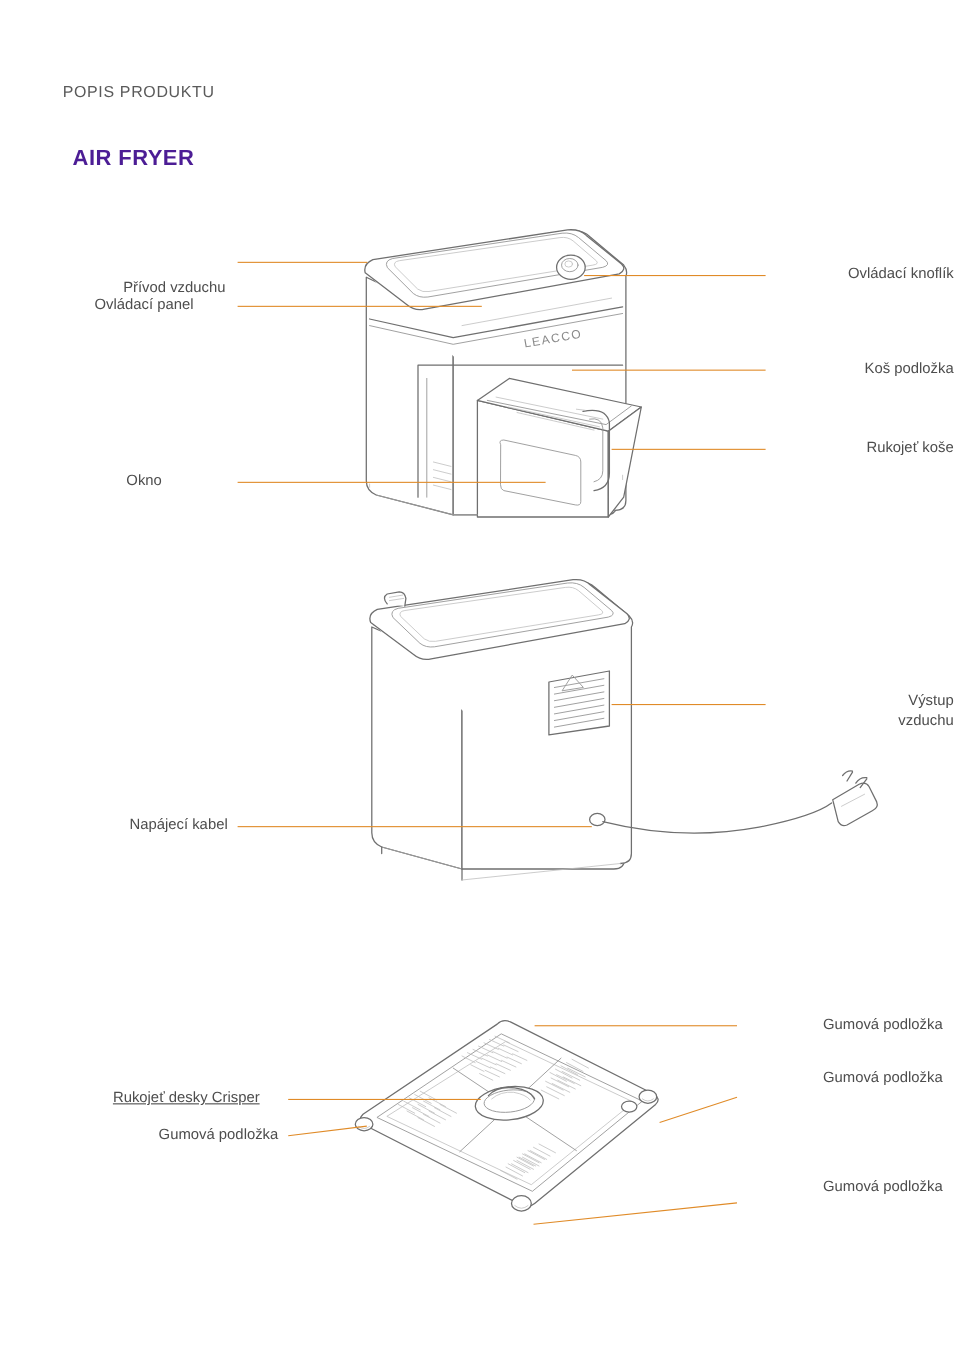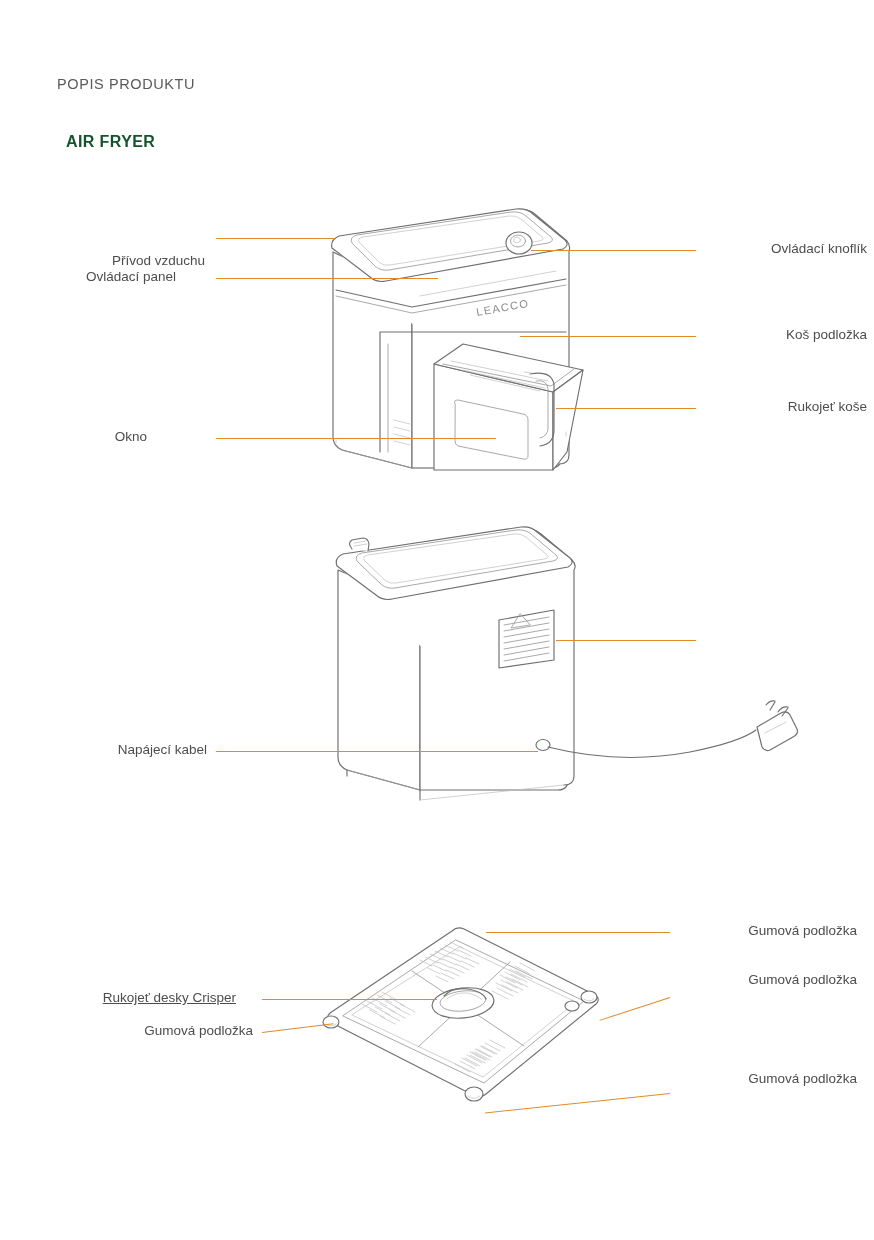--- a/index.html
+++ b/index.html
@@ -23,24 +23,24 @@
   
   .doc-kicker {
     position: absolute;
     left: 57px; top: 76px;
     font-size: 14.5px;
     letter-spacing: 0.6px;
     color: #5a5a5a;
   }
   .section-title {
     position: absolute;
-    font-size: 16px;
+    font-size: 20px;
     font-weight: bold;
     letter-spacing: 0.4px;
-    color: #14532d;
+    color: #4c1d95;
   }
   #title-airfryer { left: 66px; top: 133px; }
   #title-crisper  { left: 66px; top: 866px; }
 
   
   .label {
     position: absolute;
     font-size: 13.5px;
     color: #4d4d4d;
     line-height: 1.35;
@@ -218,20 +218,22 @@
 
   <div class="label l" style="left:707px; top:240px; width:160px;">Ovládací knoflík</div>
   <div class="leader" style="left:531px; top:250px; width:165px;"></div>
 
   <div class="label l" style="left:707px; top:326px; width:160px;">Koš podložka</div>
   <div class="leader" style="left:520px; top:336px; width:176px;"></div>
 
   <div class="label l" style="left:707px; top:398px; width:160px;">Rukojeť koše</div>
   <div class="leader" style="left:556px; top:408px; width:140px;"></div>
 
+  <div class="label l" style="left:707px; top:628px; width:160px;">Výstup
+vzduchu</div>
   <div class="leader" style="left:556px; top:640px; width:140px;"></div>
 
   <div class="label r" style="left:57px; top:741px; width:150px;">Napájecí kabel</div>
   <div class="leader" style="left:216px; top:751px; width:322px;"></div>
 
   <div class="label l" style="left:677px; top:922px; width:180px;">Gumová podložka</div>
   <div class="leader" style="left:486px; top:932px; width:184px;"></div>
 
   <div class="label l" style="left:677px; top:971px; width:180px;">Gumová podložka</div>
   <div class="leader" style="left:596px; top:997px; width:74px; transform:rotate(-18deg); transform-origin:right center;"></div>

